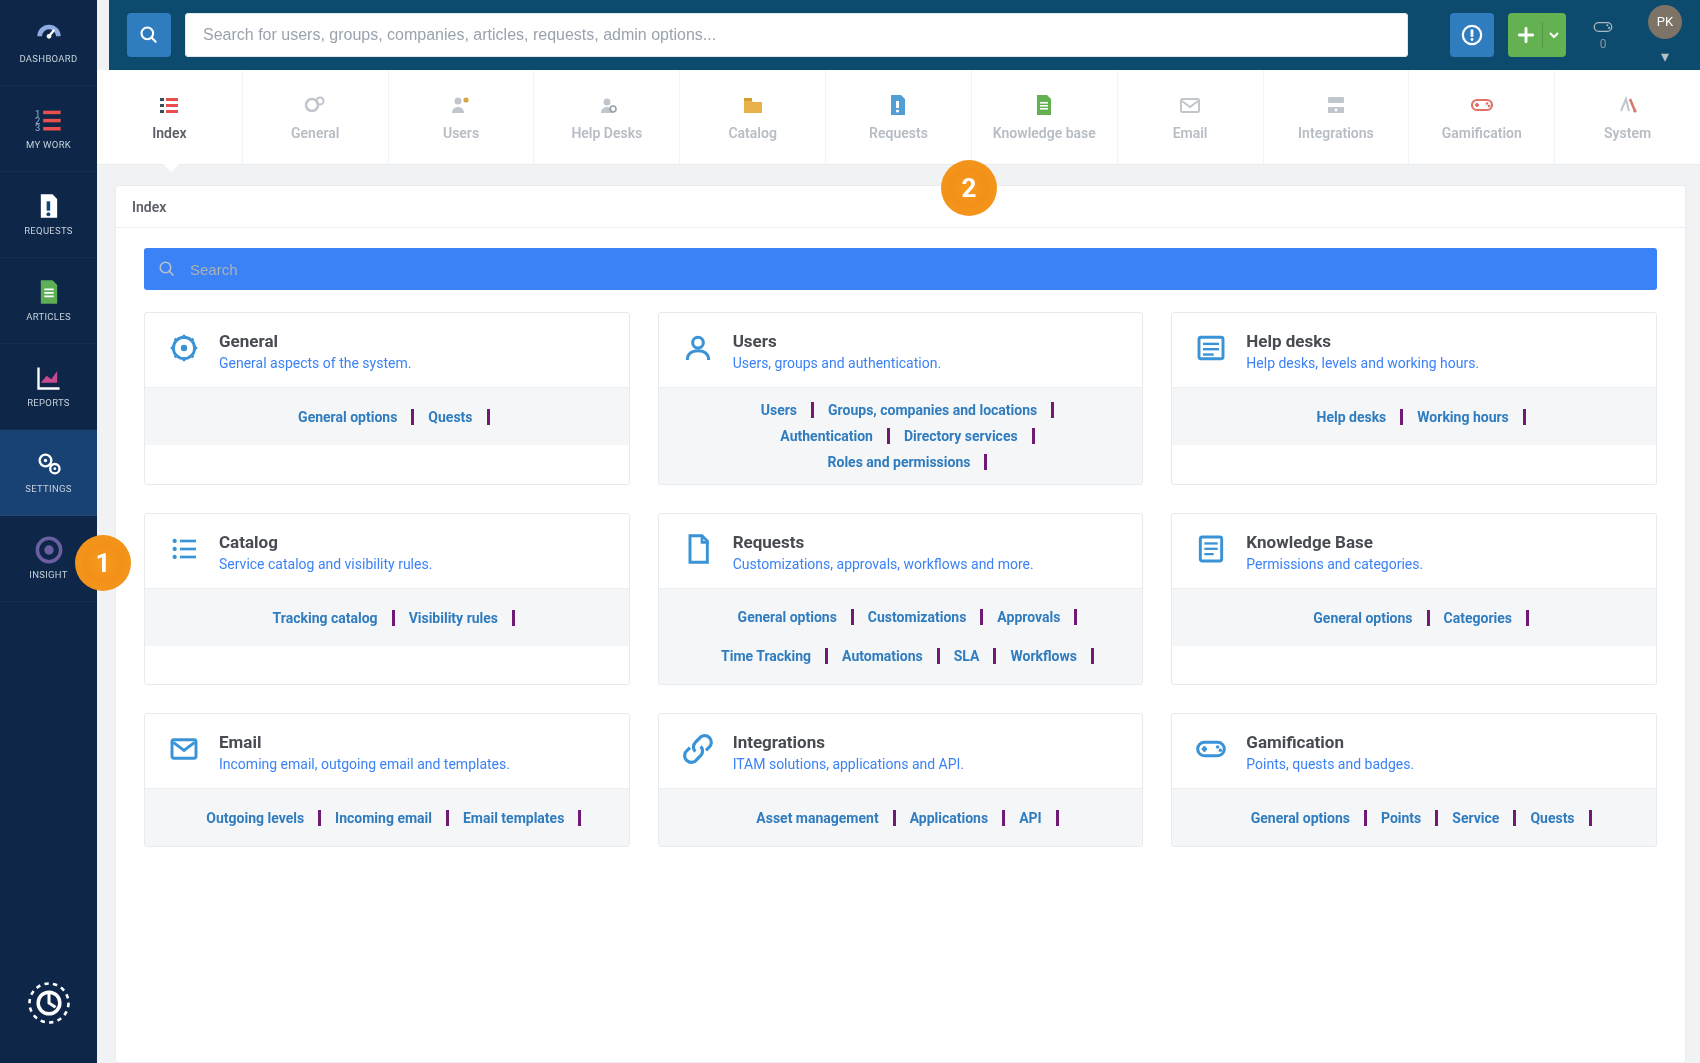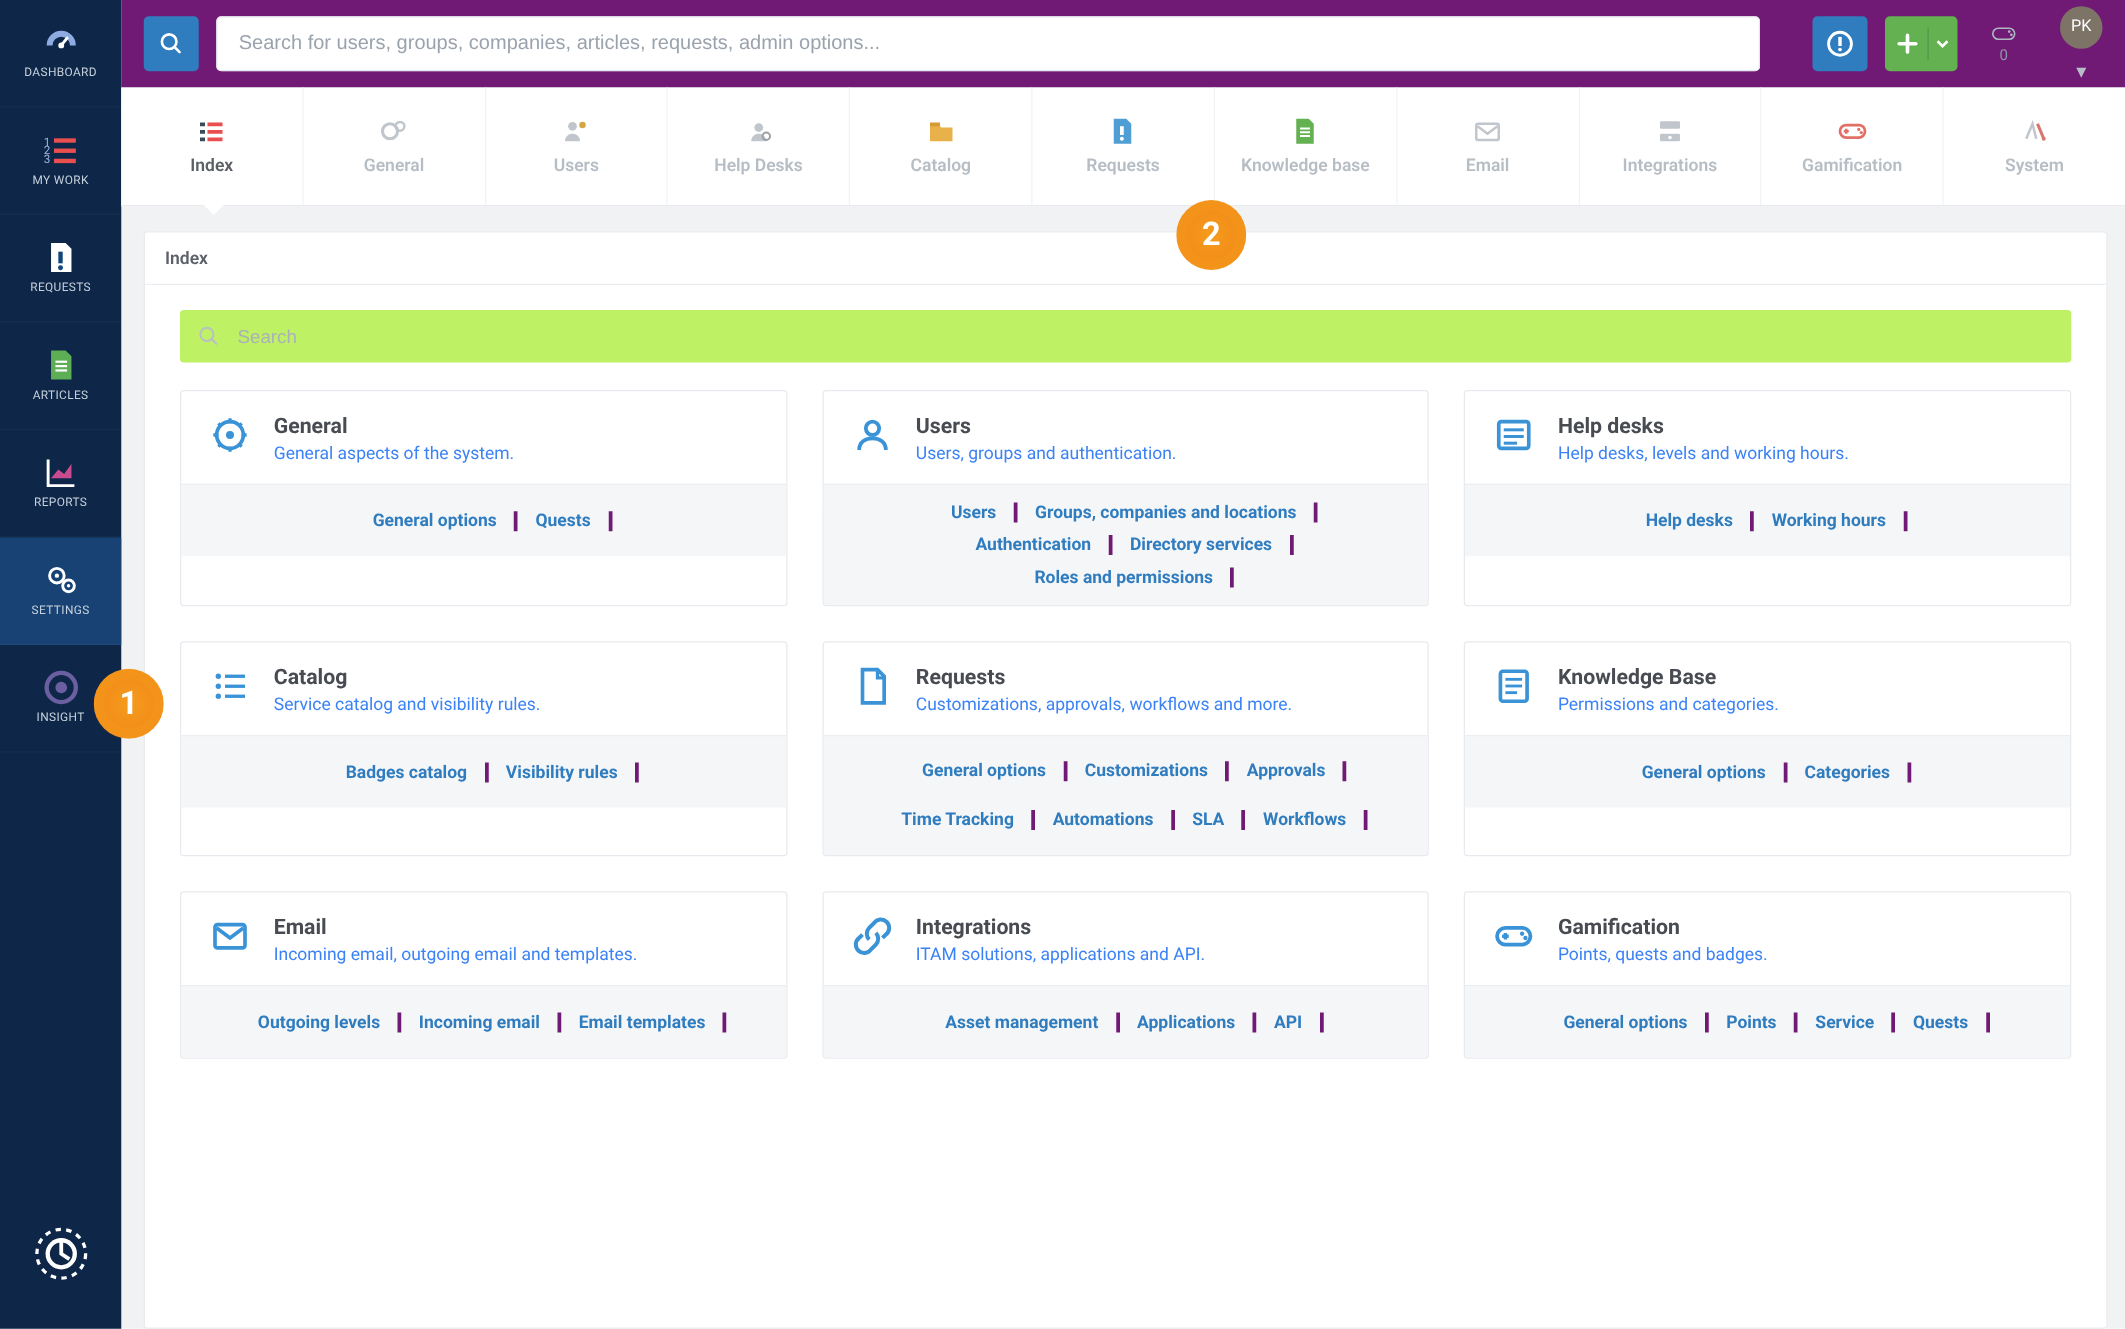--- a/index.html
+++ b/index.html
@@ -11,21 +11,21 @@
 .sidebar-item.active { background: #174273; }
 .sidebar-item .si-icon { width: 30px; height: 26px; color: #fff; display: flex; align-items: center; justify-content: center; }
 .sidebar-item .si-icon svg { width: 28px; height: 28px; }
 .sidebar-item .si-label { font-size: 9.5px; letter-spacing: 0.3px; color: #c7d1dc; text-transform: uppercase; }
 .sidebar-filler { flex: 1; }
 .sidebar-logo { height: 120px; display: flex; align-items: center; justify-content: center; }
 .sidebar-logo svg { width: 52px; height: 52px; }
 .sidebar-insight-arrow { position: absolute; right: 6px; top: 50%; transform: translateY(-50%); color: #6a7d90; }
 
 
-.topbar { position: absolute; left: 97px; top: 0; right: 0; height: 70px; background: #701a75; display: flex; align-items: center; padding: 0 18px; gap: 14px; }
+.topbar { position: absolute; left: 109px; top: 0; right: 0; height: 70px; background: #0c4a6e; display: flex; align-items: center; padding: 0 18px; gap: 14px; }
 .search-btn { width: 44px; height: 44px; background: #2f7cbf; border-radius: 4px; display: flex; align-items: center; justify-content: center; color: #fff; cursor: pointer; }
 .search-input { flex: 1; height: 44px; border-radius: 4px; background: #fff; border: none; font-size: 16px; padding: 0 18px; color: #333; box-shadow: inset 0 0 0 1px #e3e7ec; }
 .search-input::placeholder { color: #9aa3ad; }
 .topbtn { width: 44px; height: 44px; border-radius: 4px; display: flex; align-items: center; justify-content: center; color: #fff; cursor: pointer; }
 .topbtn.alert { background: #2f7cbf; }
 .topbtn.add { background: #63b150; width: 58px; gap: 2px; }
 .topbtn.add .divider { width: 1px; height: 26px; background: rgba(0,0,0,0.15); margin: 0 4px; }
 .coins { display: flex; flex-direction: column; align-items: center; gap: 3px; color: #8b97a2; width: 46px; }
 .coins svg { width: 22px; height: 14px; }
 .coins .count { font-size: 12px; }
@@ -42,21 +42,21 @@
 .tab svg { width: 26px; height: 24px; }
 .tab .tab-label { font-size: 14px; font-weight: 600; }
 .tab.active svg .accent { fill: #e94f4f; }
 .tab.active svg .base { fill: #3a4b5c; }
 
 
 .content { position: absolute; left: 115px; top: 185px; right: 14px; bottom: 0; background: #fff; border-radius: 3px; border: 1px solid #e9ebee; }
 .content-header { height: 42px; display: flex; align-items: center; padding: 0 16px; font-size: 14px; font-weight: 600; color: #5c6068; border-bottom: 1px solid #eceef1; }
 
 .content-body { padding: 20px 28px; overflow: auto; height: calc(100% - 42px); }
-.index-search { width: 100%; height: 42px; background: #bef264; border: none; border-radius: 3px; padding: 0 46px; font-size: 15px; color: #333; }
+.index-search { width: 100%; height: 42px; background: #3b82f6; border: none; border-radius: 3px; padding: 0 46px; font-size: 15px; color: #333; }
 .index-search-wrap { position: relative; margin-bottom: 22px; }
 .index-search-wrap .sicon { position: absolute; left: 14px; top: 12px; color: #b8bfc6; }
 .index-search::placeholder { color: #aab1b8; }
 
 .card-grid { display: grid; grid-template-columns: repeat(3, 1fr); gap: 28px 28px; }
 .card { border: 1px solid #e7eaee; border-radius: 3px; background: #fff; overflow: hidden; }
 .card-head { display: flex; gap: 18px; padding: 18px 22px 16px 22px; }
 .card-icon { width: 34px; height: 34px; color: #3a93d6; display: flex; align-items: center; justify-content: center; }
 .card-icon svg { width: 32px; height: 32px; }
 .card-title { font-size: 17px; font-weight: 700; color: #484c52; margin-bottom: 4px; }
@@ -390,21 +390,21 @@
                 <rect x="9" y="17" width="12" height="2" fill="#3a93d6"></rect>
               </svg>
             </div>
             <div>
               <div class="card-title">Catalog</div>
               <div class="card-desc">Service catalog and visibility rules.</div>
             </div>
           </div>
           <div class="card-links single-row">
             <div class="clink-row">
-              <span class="clink">Badges catalog</span>
+              <span class="clink">Tracking catalog</span>
               <span class="clink noline">Visibility rules</span>
             </div>
           </div>
         </div>
         <div class="card">
           <div class="card-head">
             <div class="card-icon">
               <svg viewBox="0 0 24 24">
                 <path d="M6 2h9l4 4v16H6z" fill="none" stroke="#3a93d6" stroke-width="2.2"></path>
                 <path d="M15 2v5h5" fill="none" stroke="#3a93d6" stroke-width="2"></path>

